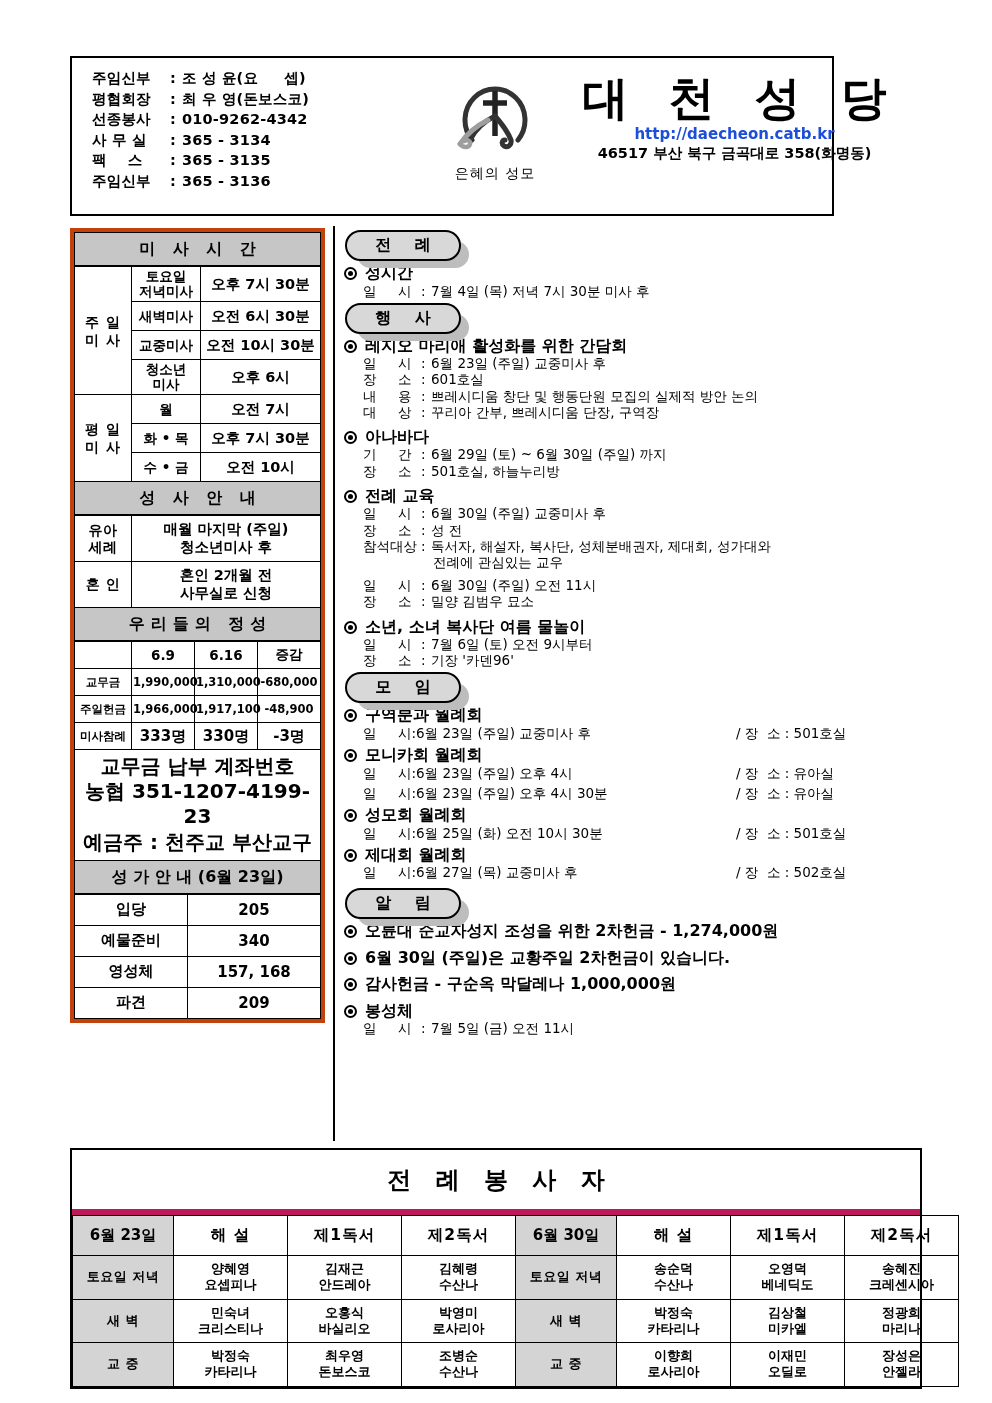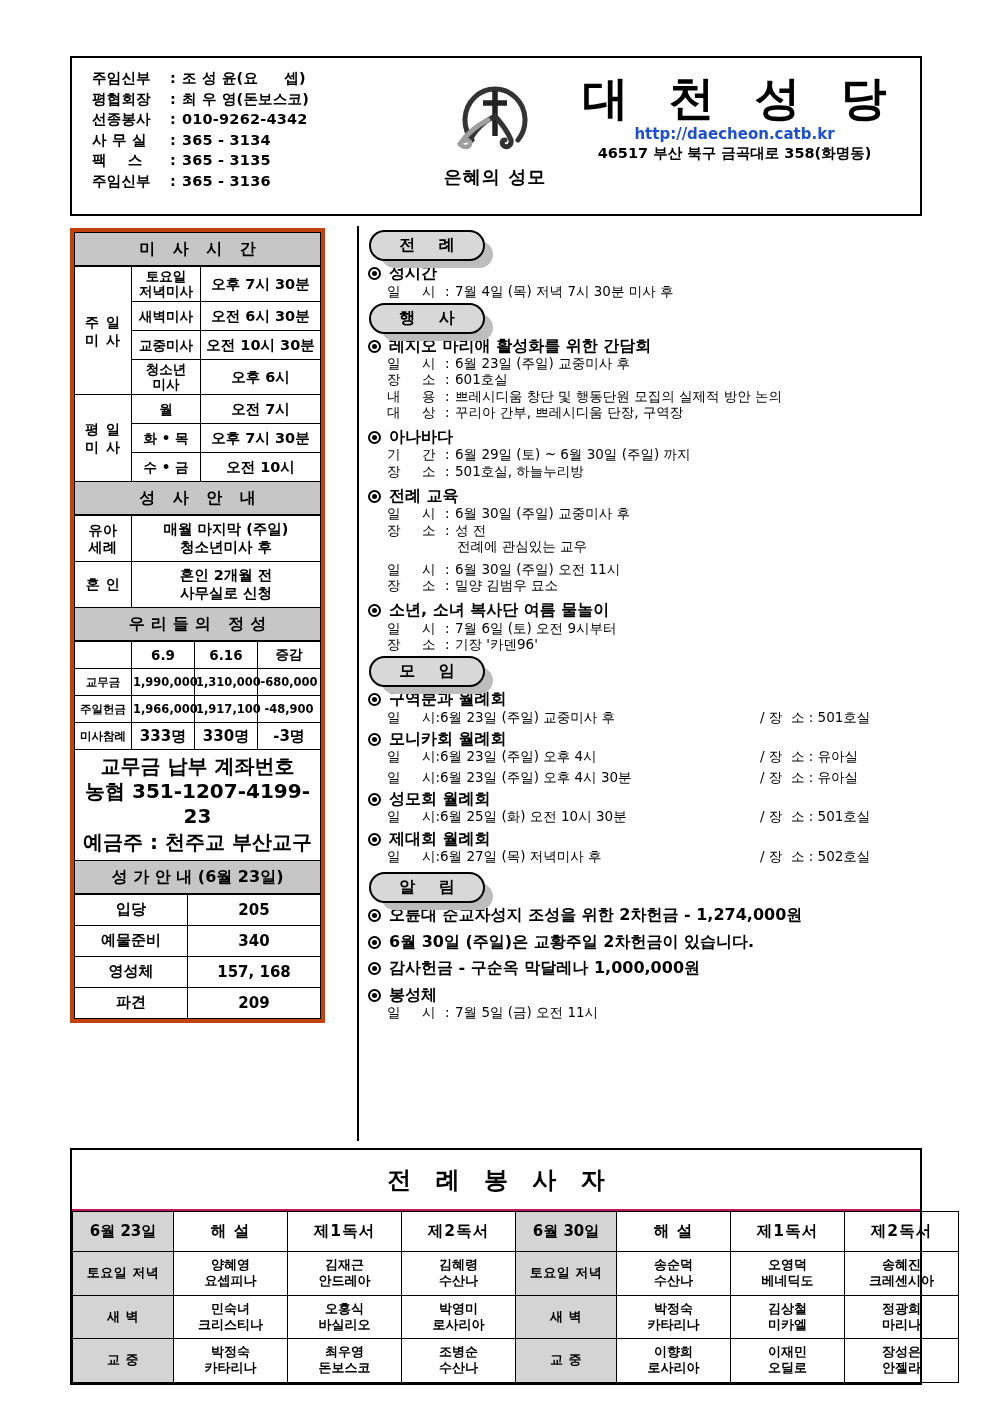--- a/index.html
+++ b/index.html
@@ -21,21 +21,21 @@
     left: 0; top: 0;
     width: 992px;
     height: 1403px;
   }
 
   
   .header-box {
     position: absolute;
     left: 70px;
     top: 56px;
-    width: 852px;
+    width: 764px;
     height: 160px;
     border: 2px solid #000;
     box-sizing: border-box;
     background: #fff;
   }
   .contact-block {
     position: absolute;
     left: 20px;
     top: 10px;
     line-height: 1.42;
@@ -50,22 +50,22 @@
   .contact-row .sep { display: inline-block; width: 12px; }
 
   .logo-wrap {
     position: absolute;
     left: 348px;
     top: 20px;
     width: 150px;
     text-align: center;
   }
   .logo-caption {
-    font-size: 18px;
-    font-weight: bold;
+    font-size: 14px;
+    font-weight: normal;
     margin-top: 1px;
     letter-spacing: 1px;
   }
 
   .title-wrap {
     position: absolute;
     left: 490px;
     top: 16px;
     width: 345px;
     text-align: center;
@@ -159,21 +159,20 @@
   
   .right-col {
     position: absolute;
     left: 333px;
     top: 226px;
     width: 590px;
     height: 915px;
     border-left: 2px solid #000;
     padding-left: 8px;
     box-sizing: border-box;
-    margin-left: 24px;
   }
   .pill {
     position: relative;
     display: inline-block;
     min-width: 88px;
     background: #d8d8d8;
     border: 2px solid #000;
     border-radius: 16px;
     font-size: 16px;
     font-weight: bold;
@@ -249,21 +248,21 @@
     box-sizing: border-box;
     background: #fff;
   }
   .bottom-title {
     text-align: center;
     font-size: 24px;
     font-weight: bold;
     letter-spacing: 8px;
     text-indent: 8px;
     padding: 14px 0 13px 0;
-    border-bottom: 2px solid #be185d;
+    border-bottom: 6px solid #be185d;
   }
   table.svc {
     border-collapse: collapse;
     width: 100%;
     table-layout: fixed;
   }
   table.svc td {
     border: 1px solid #000;
     text-align: center;
     vertical-align: middle;
@@ -455,20 +454,21 @@
       <div class="item">
         <div class="item-title"><span class="bullet"></span>아나바다</div>
         <div class="detail"><span class="dl">기     간</span><span class="sep2">:</span><span>6월 29일 (토) ~ 6월 30일 (주일) 까지</span></div>
         <div class="detail"><span class="dl">장     소</span><span class="sep2">:</span><span>501호실, 하늘누리방</span></div>
       </div>
       <div class="spacer-sm"></div>
       <div class="item">
         <div class="item-title"><span class="bullet"></span>전례 교육</div>
         <div class="detail"><span class="dl">일     시</span><span class="sep2">:</span><span>6월 30일 (주일) 교중미사 후</span></div>
         <div class="detail"><span class="dl">장     소</span><span class="sep2">:</span><span>성 전</span></div>
+        <div class="detail"><span class="dl">참석대상</span><span class="sep2">:</span><span>독서자, 해설자, 복사단, 성체분배권자, 제대회, 성가대와</span></div>
         <div class="detail detail-indent">전례에 관심있는 교우</div>
       </div>
       <div class="spacer-sm"></div>
       <div class="item">
         <div class="detail"><span class="dl">일     시</span><span class="sep2">:</span><span>6월 30일 (주일) 오전 11시</span></div>
         <div class="detail"><span class="dl">장     소</span><span class="sep2">:</span><span>밀양 김범우 묘소</span></div>
       </div>
       <div class="spacer-sm"></div>
       <div class="item">
         <div class="item-title"><span class="bullet"></span>소년, 소녀 복사단 여름 물놀이</div>
@@ -490,21 +490,21 @@
         <div class="meet-line"><span class="dl">일     시</span><span class="sep2">:</span><span class="when">6월 23일 (주일) 오후 4시 30분</span><span>/ 장  소 : 유아실</span></div>
       </div>
       <div class="spacer-xs"></div>
       <div class="item">
         <div class="item-title"><span class="bullet"></span>성모회 월례회</div>
         <div class="meet-line"><span class="dl">일     시</span><span class="sep2">:</span><span class="when">6월 25일 (화) 오전 10시 30분</span><span>/ 장  소 : 501호실</span></div>
       </div>
       <div class="spacer-xs"></div>
       <div class="item">
         <div class="item-title"><span class="bullet"></span>제대회 월례회</div>
-        <div class="meet-line"><span class="dl">일     시</span><span class="sep2">:</span><span class="when">6월 27일 (목) 저녁미사 후</span><span>/ 장  소 : 502호실</span></div>
+        <div class="meet-line"><span class="dl">일     시</span><span class="sep2">:</span><span class="when">6월 27일 (목) 교중미사 후</span><span>/ 장  소 : 502호실</span></div>
       </div>
       <div class="spacer-xs"></div>
       <div class="pill-wrap"><span class="pill">알  림</span></div>
       <div class="item">
         <div class="item-title"><span class="bullet"></span>오륜대 순교자성지 조성을 위한 2차헌금 - 1,274,000원</div>
       </div>
       <div class="spacer-sm"></div>
       <div class="item">
         <div class="item-title"><span class="bullet"></span>6월 30일 (주일)은 교황주일 2차헌금이 있습니다.</div>
       </div>

